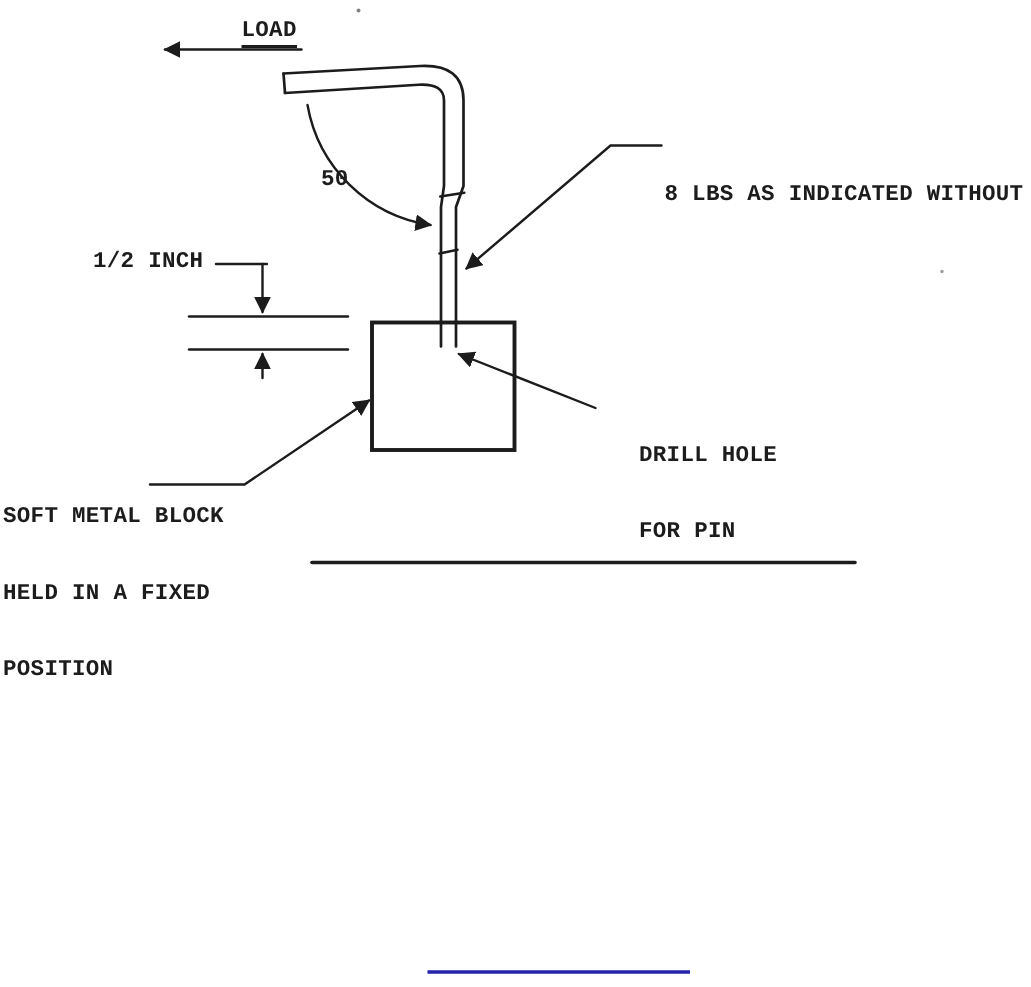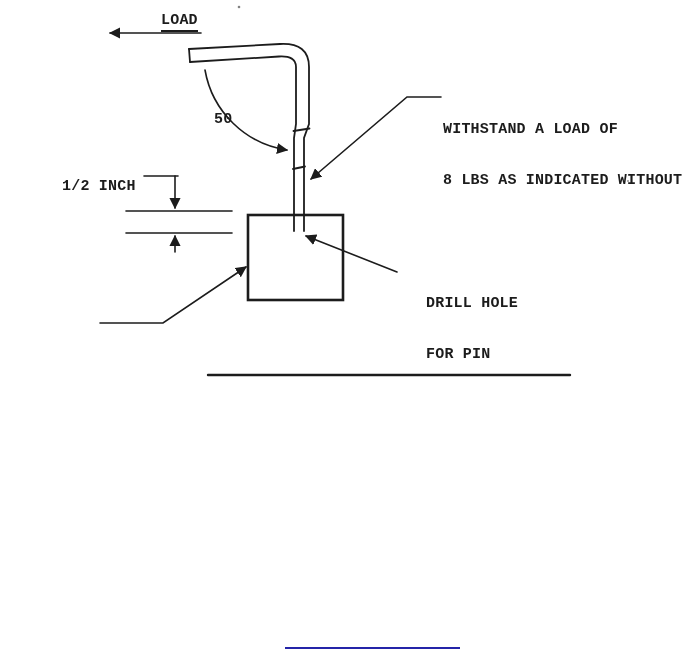--- a/index.html
+++ b/index.html
@@ -17,21 +17,21 @@
     position: absolute;
     font-size: 15px;
     font-weight: 700;
     line-height: 17px;
     letter-spacing: 0.2px;
     white-space: pre;
     color: var(--ink, #1c1c1c);
   }
   .load   { left: 161px; top: 12px; border-bottom: 2px solid currentColor; padding-bottom: 1px; }
   .angle  { left: 214px; top: 111px; }
-  .dim    { left: 62px;  top: 178px; }
+  .dim    { left: 62px;  top: 166px; }
   .pin-note   { left: 443px; top: 87px; }
   .drill-note { left: 398px; top: 261px; margin-left: 28px; }
   .block-note { left: 2px;   top: 302px; }
 </style>
 </head>
 <body>
 
 <div class="canvas">
 
   <svg class="art" width="687" height="658" viewBox="0 0 687 658">
@@ -78,23 +78,27 @@
     </g>
 
     <line x1="285" y1="648" x2="460" y2="648" stroke-width="2.2" style="stroke: var(--divider_blue, #2424a8)"></line>
   </svg>
 
   <div class="label load">LOAD</div>
   <div class="label angle">50</div>
   <div class="label dim">1/2 INCH</div>
 
   <div class="note pin-note">
-    <div>WITHSTAND A LOAD OF</div>
     <div>8 LBS AS INDICATED WITHOUT</div>
   </div>
 
   <div class="note drill-note">
     <div>DRILL HOLE</div>
     <div>FOR PIN</div>
   </div>
 
+  <div class="note block-note">
+    <div>SOFT METAL BLOCK</div>
+    <div>HELD IN A FIXED</div>
+    <div>POSITION</div>
+  </div>
 
 </div>
 
 </body></html>

